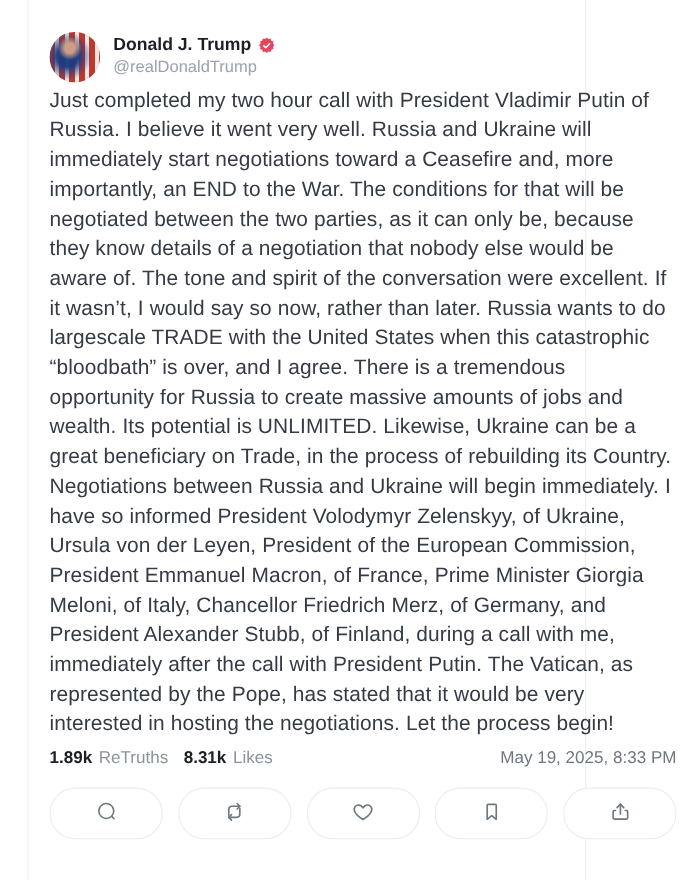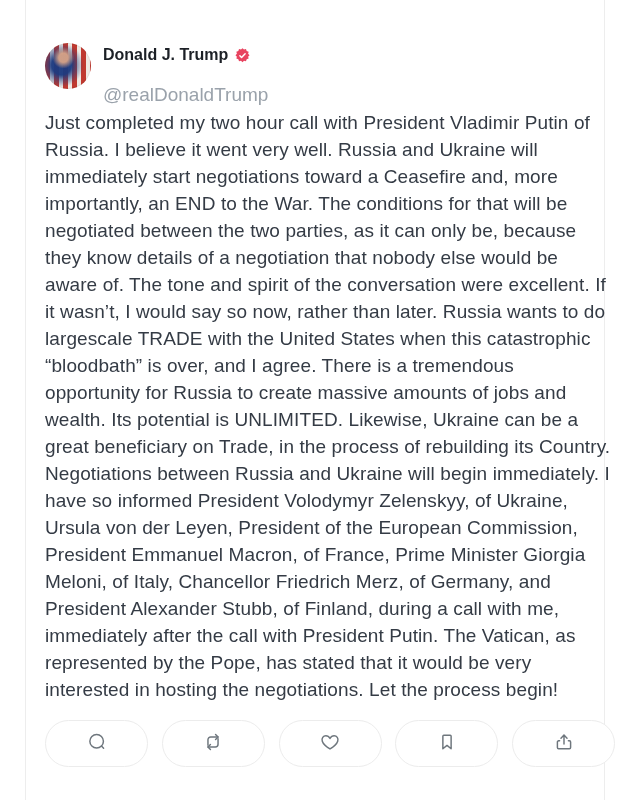--- a/index.html
+++ b/index.html
@@ -3,37 +3,37 @@
 <meta charset="utf-8">
 <style>
   * { margin:0; padding:0; box-sizing:border-box; }
   html,body { background:#ffffff; width:629px; height:800px; overflow:hidden;
               font-family:"Liberation Sans", sans-serif; }
   .page { position:relative; width:629px; height:800px; }
 
   .top-dot { position:absolute; left:97px; top:-5px; width:8px; height:9px;
              border-radius:50%; background:#9097a0; }
 
-  .card { position:absolute; left:25px; top:0; width:580px; height:800px;
+  .card { position:absolute; left:25px; top:0; width:508px; height:800px;
           background:#fff; border-left:1px solid #ededed; border-right:1px solid #ededed;
-          padding:43px 14px 0 19px; }
+          padding:29px 14px 0 19px; }
 
   
   .post-header { display:flex; align-items:flex-start; gap:12px; }
   .avatar { width:46px; height:46px; border-radius:50%; flex:0 0 46px; cursor:pointer;
             background:
               radial-gradient(circle at 40% 32%, rgba(225,168,135,.9) 0 11%, rgba(225,168,135,0) 26%),
               radial-gradient(circle at 36% 48%, rgba(28,58,128,.96) 0 26%, rgba(28,58,128,.55) 38%, rgba(28,58,128,0) 58%),
               repeating-linear-gradient(90deg, #c0392f 0 5px, #efe9e2 5px 9px);
             box-shadow: inset 0 0 0 1px rgba(0,0,0,.06); }
   .id-block { padding-top:3px; }
   .name-row { display:flex; align-items:center; gap:6px; }
   .author-name { font-size:16px; font-weight:700; color:#1c2026; cursor:pointer; }
   .badge { width:17px; height:17px; display:inline-block; }
-  .author-handle { font-size:19px; color:#9aa2ab; margin-top:20px; cursor:pointer; }
+  .author-handle { font-size:15px; color:#9aa2ab; margin-top:2px; cursor:pointer; }
 
   
   .post-body { margin-top:3px; width:567px; font-size:19px; line-height:27px;
                color:#343b45; letter-spacing:.1px; }
 
   
   .stats-row { margin-top:9px; display:flex; justify-content:space-between;
                align-items:center; width:570px; font-size:15.5px; }
   .stat-group { display:flex; gap:6px; align-items:center; }
   .stat-num { font-weight:700; color:#1c2026; cursor:pointer; }
@@ -67,20 +67,29 @@
               <path d="M8.3 12.3l2.4 2.4 5-5.1" stroke="#fff" fill="none" stroke-width="2.1" stroke-linecap="round" stroke-linejoin="round"></path>
             </svg>
           </span>
         </div>
         <div class="author-handle">@realDonaldTrump</div>
       </div>
     </header>
 
     <div class="post-body">Just completed my two hour call with President Vladimir Putin of Russia. I believe it went very well. Russia and Ukraine will immediately start negotiations toward a Ceasefire and, more importantly, an END to the War. The conditions for that will be negotiated between the two parties, as it can only be, because they know details of a negotiation that nobody else would be aware of. The tone and spirit of the conversation were excellent. If it wasn’t, I would say so now, rather than later. Russia wants to do largescale TRADE with the United States when this catastrophic “bloodbath” is over, and I agree. There is a tremendous opportunity for Russia to create massive amounts of jobs and wealth. Its potential is UNLIMITED. Likewise, Ukraine can be a great beneficiary on Trade, in the process of rebuilding its Country. Negotiations between Russia and Ukraine will begin immediately. I have so informed President Volodymyr Zelenskyy, of Ukraine, Ursula von der Leyen, President of the European Commission, President Emmanuel Macron, of France, Prime Minister Giorgia Meloni, of Italy, Chancellor Friedrich Merz, of Germany, and President Alexander Stubb, of Finland, during a call with me, immediately after the call with President Putin. The Vatican, as represented by the Pope, has stated that it would be very interested in hosting the negotiations. Let the process begin!</div>
 
+    <div class="stats-row">
+      <div class="stat-group">
+        <span class="stat-num">1.89k</span>
+        <span class="stat-lbl">ReTruths</span>
+        <span class="stat-num">8.31k</span>
+        <span class="stat-lbl">Likes</span>
+      </div>
+      <div class="timestamp">May 19, 2025, 8:33 PM</div>
+    </div>
 
     <div class="actions">
 
       <button class="pill">
         <span>
           <svg viewBox="0 0 24 24" width="22" height="22" fill="none" stroke="#6e767d" stroke-width="1.6" stroke-linecap="round" stroke-linejoin="round">
             <circle cx="11.6" cy="11.2" r="7.4"></circle>
             <path d="M16.9 16.4l2.3 2.5"></path>
           </svg>
         </span>

